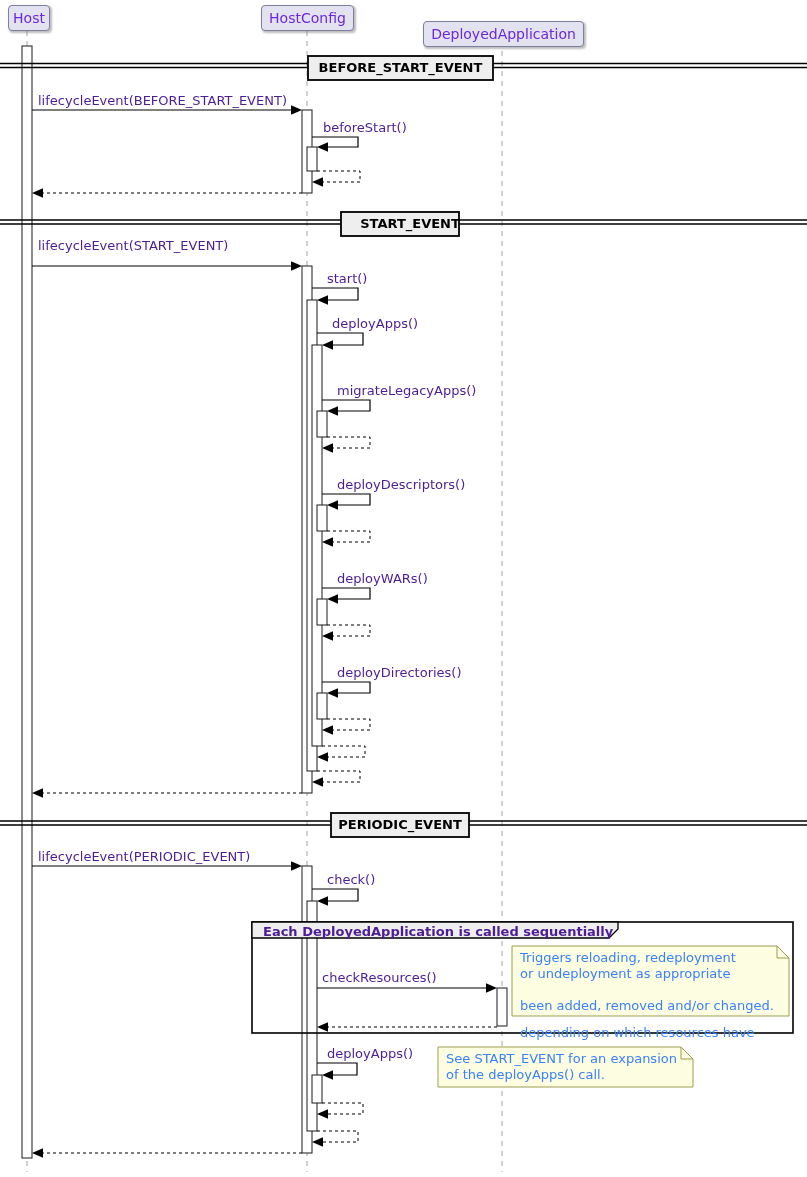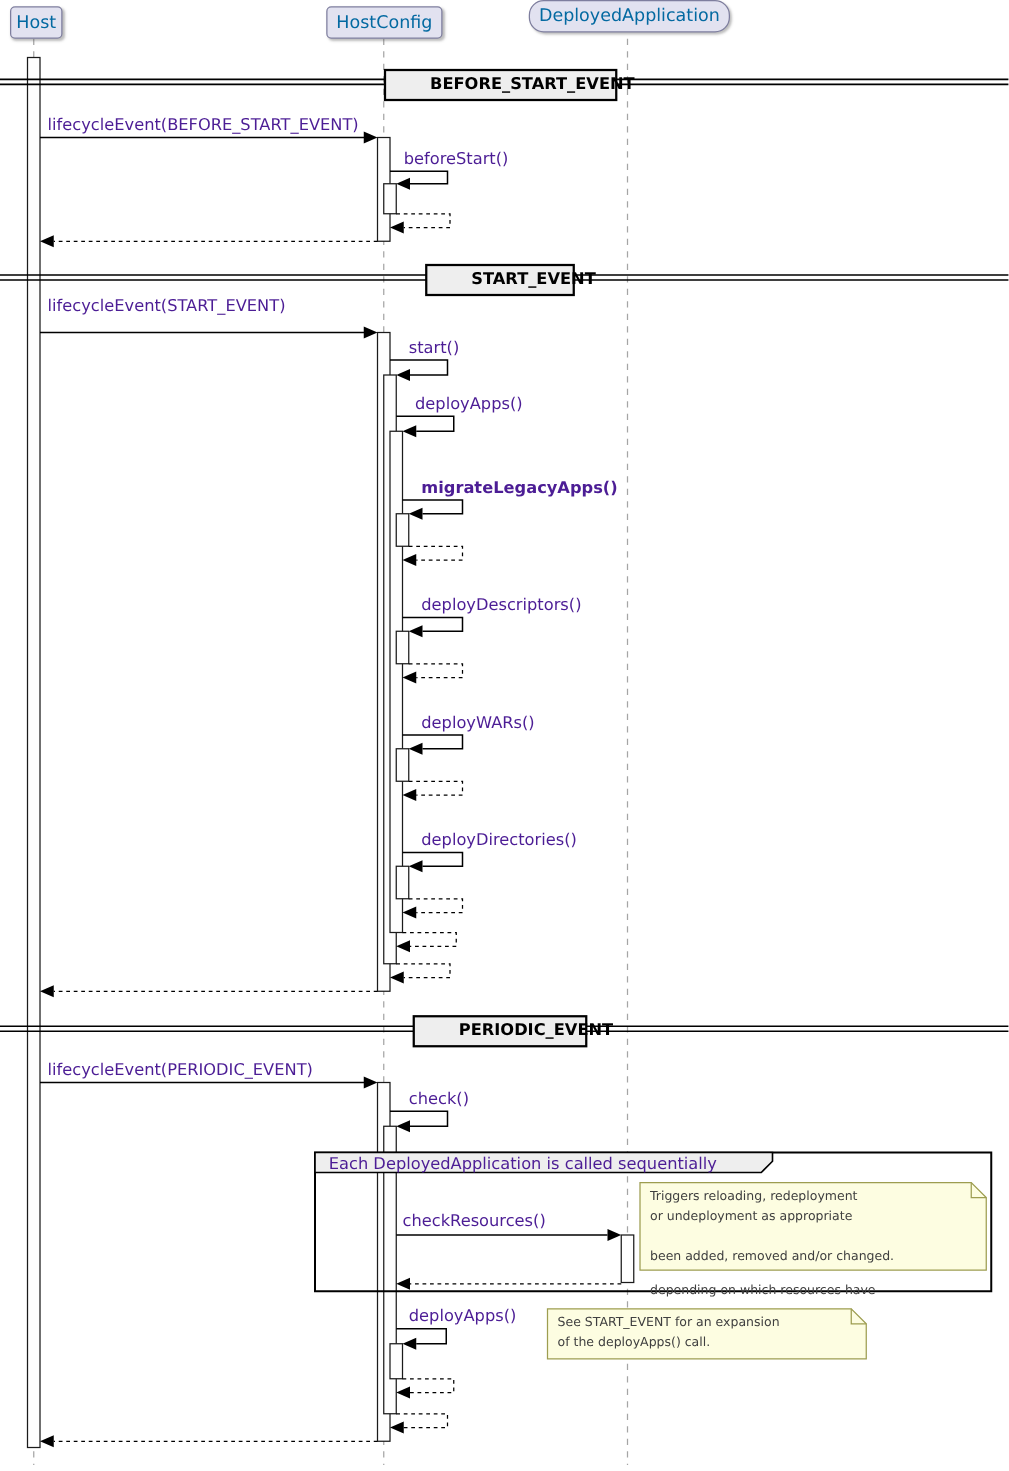--- a/index.html
+++ b/index.html
@@ -11,26 +11,26 @@
   .msg{stroke:#000;stroke-width:1.2;fill:none;}
   .ret{stroke:#000;stroke-width:1;stroke-dasharray:3,3;fill:none;}
   .head{fill:#000;stroke:none;}
   .divline{stroke:#000;stroke-width:1.3;}
   .divbox{fill:#EEEEEE;stroke:#000;stroke-width:1.8;}
   .gframe{fill:none;stroke:#000;stroke-width:1.6;}
   .gtab{fill:#EEEEEE;stroke:#000;stroke-width:1.3;}
   .note{fill:#FDFDE1;stroke:#9D9D50;stroke-width:1;}
   .fold{fill:none;stroke:#9D9D50;stroke-width:1;}
   .txt{position:absolute;font-size:13px;color:#4c1d95;white-space:nowrap;line-height:15px;}
-  .b{font-weight:normal;text-align:center;}
+  .b{font-weight:bold;text-align:center;}
   .pbox{position:absolute;height:24px;background:#E2E2F0;border:1px solid #7E7E9E;
-        border-radius:4px;font-size:14px;color:#0369a1;text-align:center;line-height:24px;
+        border-radius:4px;font-size:14px;color:#6d28d9;text-align:center;line-height:24px;
         box-shadow:1.5px 1.5px 2px rgba(90,90,90,.4);}
-  .divlabel{position:absolute;font-size:13px;font-weight:bold;text-align:left;line-height:24px;padding-left:36px;}
-  .notetxt{position:absolute;font-size:10px;color:#404040;line-height:16.5px;white-space:nowrap;}
+  .divlabel{position:absolute;font-size:13px;font-weight:bold;text-align:center;line-height:24px;}
+  .notetxt{position:absolute;font-size:13px;color:#3b82f6;line-height:16.5px;white-space:nowrap;}
 </style>
 </head>
 <body>
 
 <div id="canvas">
 
   <svg id="gfx" width="807" height="1177" viewBox="0 0 807 1177">
 
     <g>
       <path class="life" d="M27,31 V1172"></path>
@@ -155,35 +155,35 @@
       <path class="fold" d="M681,1047 V1059 H693"></path>
     </g>
   </svg>
 
   <div class="pbox" style="left:8px;top:5px;width:40px;">
     <span>Host</span>
   </div>
   <div class="pbox" style="left:261px;top:5px;width:91px;">
     <span>HostConfig</span>
   </div>
-  <div class="pbox" style="left:423px;top:0;width:159px;border-radius:12px;">
+  <div class="pbox" style="left:423px;top:21px;width:159px;">
     <span>DeployedApplication</span>
   </div>
 
   <div class="divlabel" style="left:308px;top:56px;width:185px;">BEFORE_START_EVENT</div>
   <div class="divlabel" style="left:341px;top:212px;width:138px;">START_EVENT</div>
   <div class="divlabel" style="left:331px;top:813px;width:138px;">PERIODIC_EVENT</div>
 
   <div class="txt" style="left:38px;top:93px;">lifecycleEvent(BEFORE_START_EVENT)</div>
   <div class="txt" style="left:323px;top:120px;">beforeStart()</div>
 
   <div class="txt" style="left:38px;top:238px;">lifecycleEvent(START_EVENT)</div>
   <div class="txt" style="left:327px;top:271px;">start()</div>
   <div class="txt" style="left:332px;top:316px;">deployApps()</div>
-  <div class="txt" style="left:337px;top:383px;font-weight:bold;">migrateLegacyApps()</div>
+  <div class="txt" style="left:337px;top:383px;">migrateLegacyApps()</div>
   <div class="txt" style="left:337px;top:477px;">deployDescriptors()</div>
   <div class="txt" style="left:337px;top:571px;">deployWARs()</div>
   <div class="txt" style="left:337px;top:665px;">deployDirectories()</div>
 
   <div class="txt" style="left:38px;top:849px;">lifecycleEvent(PERIODIC_EVENT)</div>
   <div class="txt" style="left:327px;top:872px;">check()</div>
   <div class="txt" style="left:322px;top:970px;text-align:center;">checkResources()</div>
   <div class="txt" style="left:327px;top:1046px;">deployApps()</div>
 
   <div class="txt b" style="left:263px;top:924px;">Each DeployedApplication is called sequentially</div>

